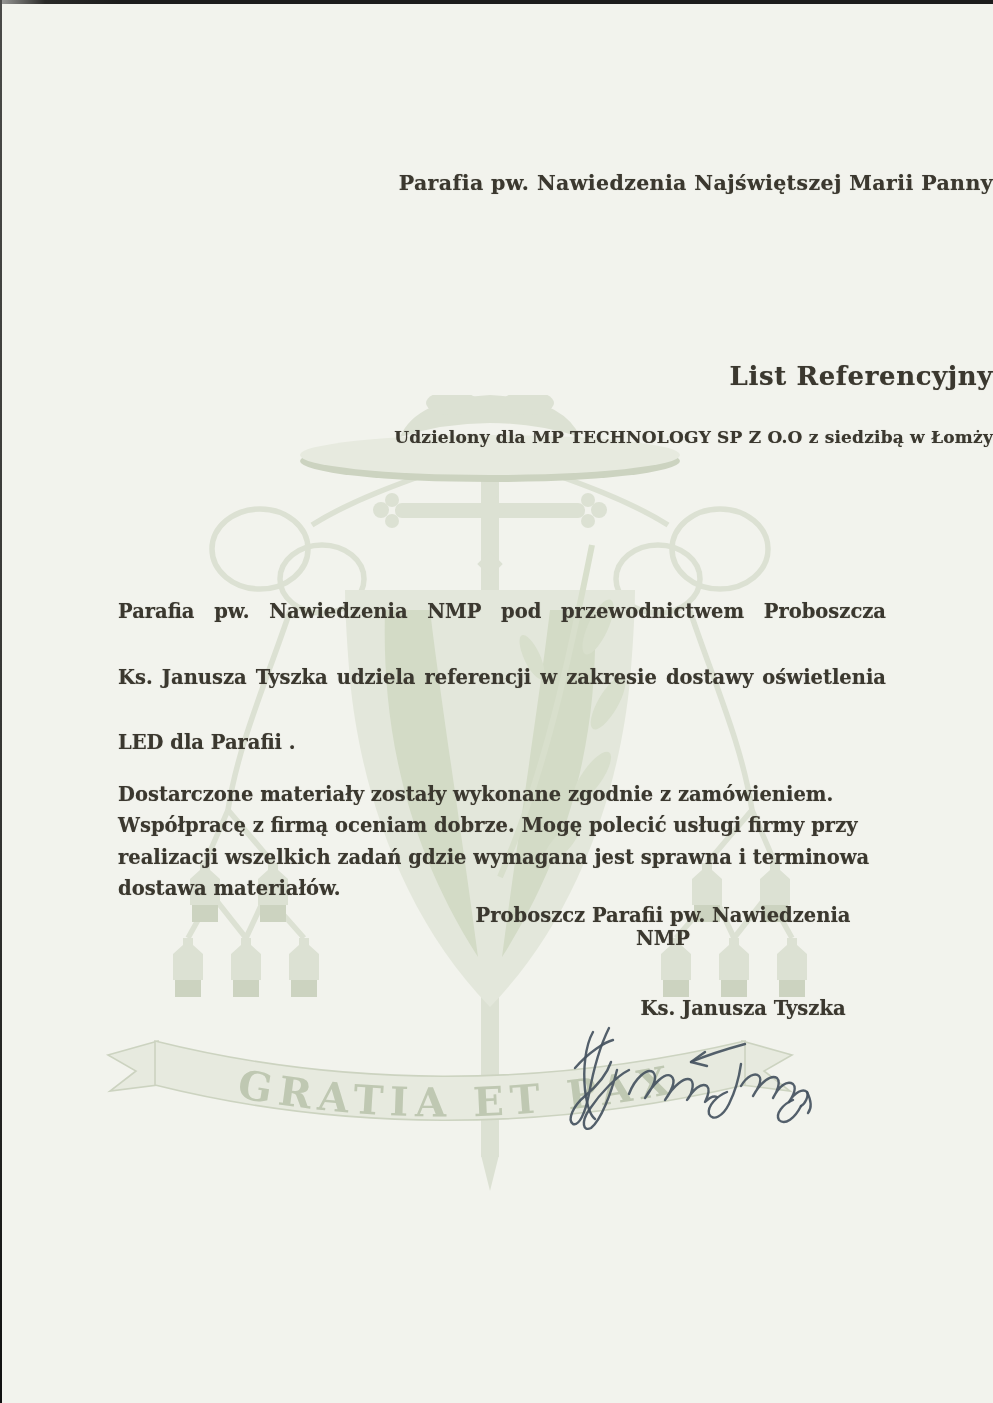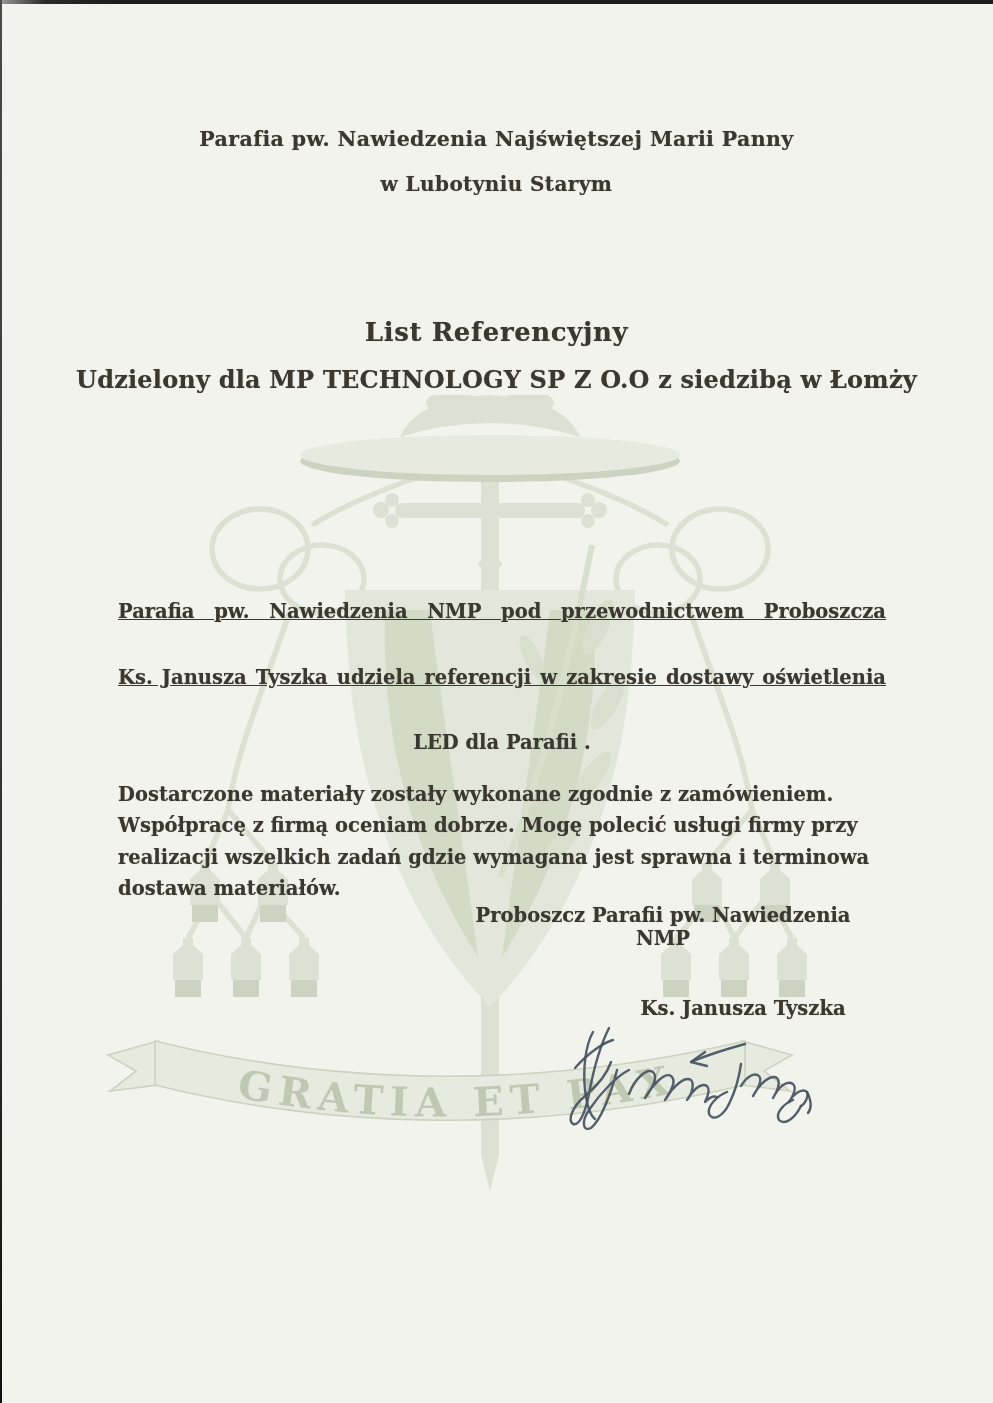--- a/index.html
+++ b/index.html
@@ -12,31 +12,31 @@
   body{font-family:"DejaVu Serif","Liberation Serif",serif;background:#e8e8e8;}
   .page{position:relative;width:993px;height:1403px;background:var(--paper);overflow:hidden;}
 
   .scan-edge-top{position:absolute;top:0;left:0;width:100%;height:4px;
     background:linear-gradient(90deg,#9a9a98 0px,#2a2a28 45px,var(--edge) 120px,var(--edge) 100%);}
   .scan-edge-left{position:absolute;top:0;left:0;width:2px;height:100%;
     background:linear-gradient(180deg,#4a4a48 0%,#333331 60%,#101010 100%);}
 
   .txt{position:absolute;color:var(--ink);font-weight:700;
     text-shadow:0 0 0.7px rgba(59,56,47,0.55);}
-  .center{left:0;right:0;text-align:center;}
+  .center{left:0;right:0;text-align:right;margin-top:44px;}
 
   .header-1{top:127px;font-size:20.5px;letter-spacing:0.4px;}
   .header-2{top:172px;font-size:20px;letter-spacing:0.4px;}
   .doc-title{top:317px;font-size:26px;letter-spacing:0.6px;}
-  .doc-subtitle{top:365px;font-size:24px;letter-spacing:0.2px;}
+  .doc-subtitle{top:383px;font-size:17px;letter-spacing:0.2px;}
 
   .body-block{position:absolute;top:596px;left:118px;width:768px;color:var(--ink);
     font-weight:700;font-size:19.5px;text-shadow:0 0 0.7px rgba(59,56,47,0.5);}
-  .para-1 .line{line-height:32.8px;text-align:center;}
-  .para-1 .jline{text-align:justify;text-decoration:underline;}
+  .para-1 .line{line-height:32.8px;}
+  .para-1 .jline{text-align:justify;}
   .para-1 .jline::after{content:"";display:inline-block;width:100%;}
   .para-2{margin-top:19px;}
   .para-2 .line{line-height:31.4px;}
 
   .signoff-role{top:904px;left:463px;width:400px;text-align:center;font-size:19.5px;}
   .signoff-name{top:997px;left:593px;width:300px;text-align:center;font-size:19.5px;}
 
   .watermark{position:absolute;left:100px;top:395px;width:780px;height:810px;}
   .wm-stroke{stroke:var(--wm_mid);fill:none;}
   .wm-fill{fill:var(--wm_mid);}
@@ -159,21 +159,20 @@
     <g>
       <path class="wm-fill" d="M300,42 Q316,4 390,0 Q464,4 480,42 Q436,28 390,28 Q344,28 300,42 Z"></path>
       <ellipse class="wm-fill" cx="352" cy="8" rx="26" ry="12"></ellipse>
       <ellipse class="wm-fill" cx="428" cy="8" rx="26" ry="12"></ellipse>
       <ellipse class="wm-darkfill" cx="390" cy="66" rx="190" ry="21"></ellipse>
       <ellipse class="wm-lightfill" cx="390" cy="60" rx="190" ry="20"></ellipse>
     </g>
   </svg>
 
   <div class="txt center header-1">Parafia pw. Nawiedzenia Najświętszej Marii Panny</div>
-  <div class="txt center header-2">w Lubotyniu Starym</div>
 
   <div class="txt center doc-title">List Referencyjny</div>
   <div class="txt center doc-subtitle">Udzielony dla MP TECHNOLOGY SP Z O.O z siedzibą w Łomży</div>
 
   <div class="body-block">
     <div class="para-1">
       <div class="line jline">Parafia pw. Nawiedzenia NMP pod przewodnictwem Proboszcza</div>
       <div class="line jline">Ks. Janusza Tyszka udziela referencji  w zakresie dostawy oświetlenia</div>
       <div class="line">LED dla Parafii .</div>
     </div>

